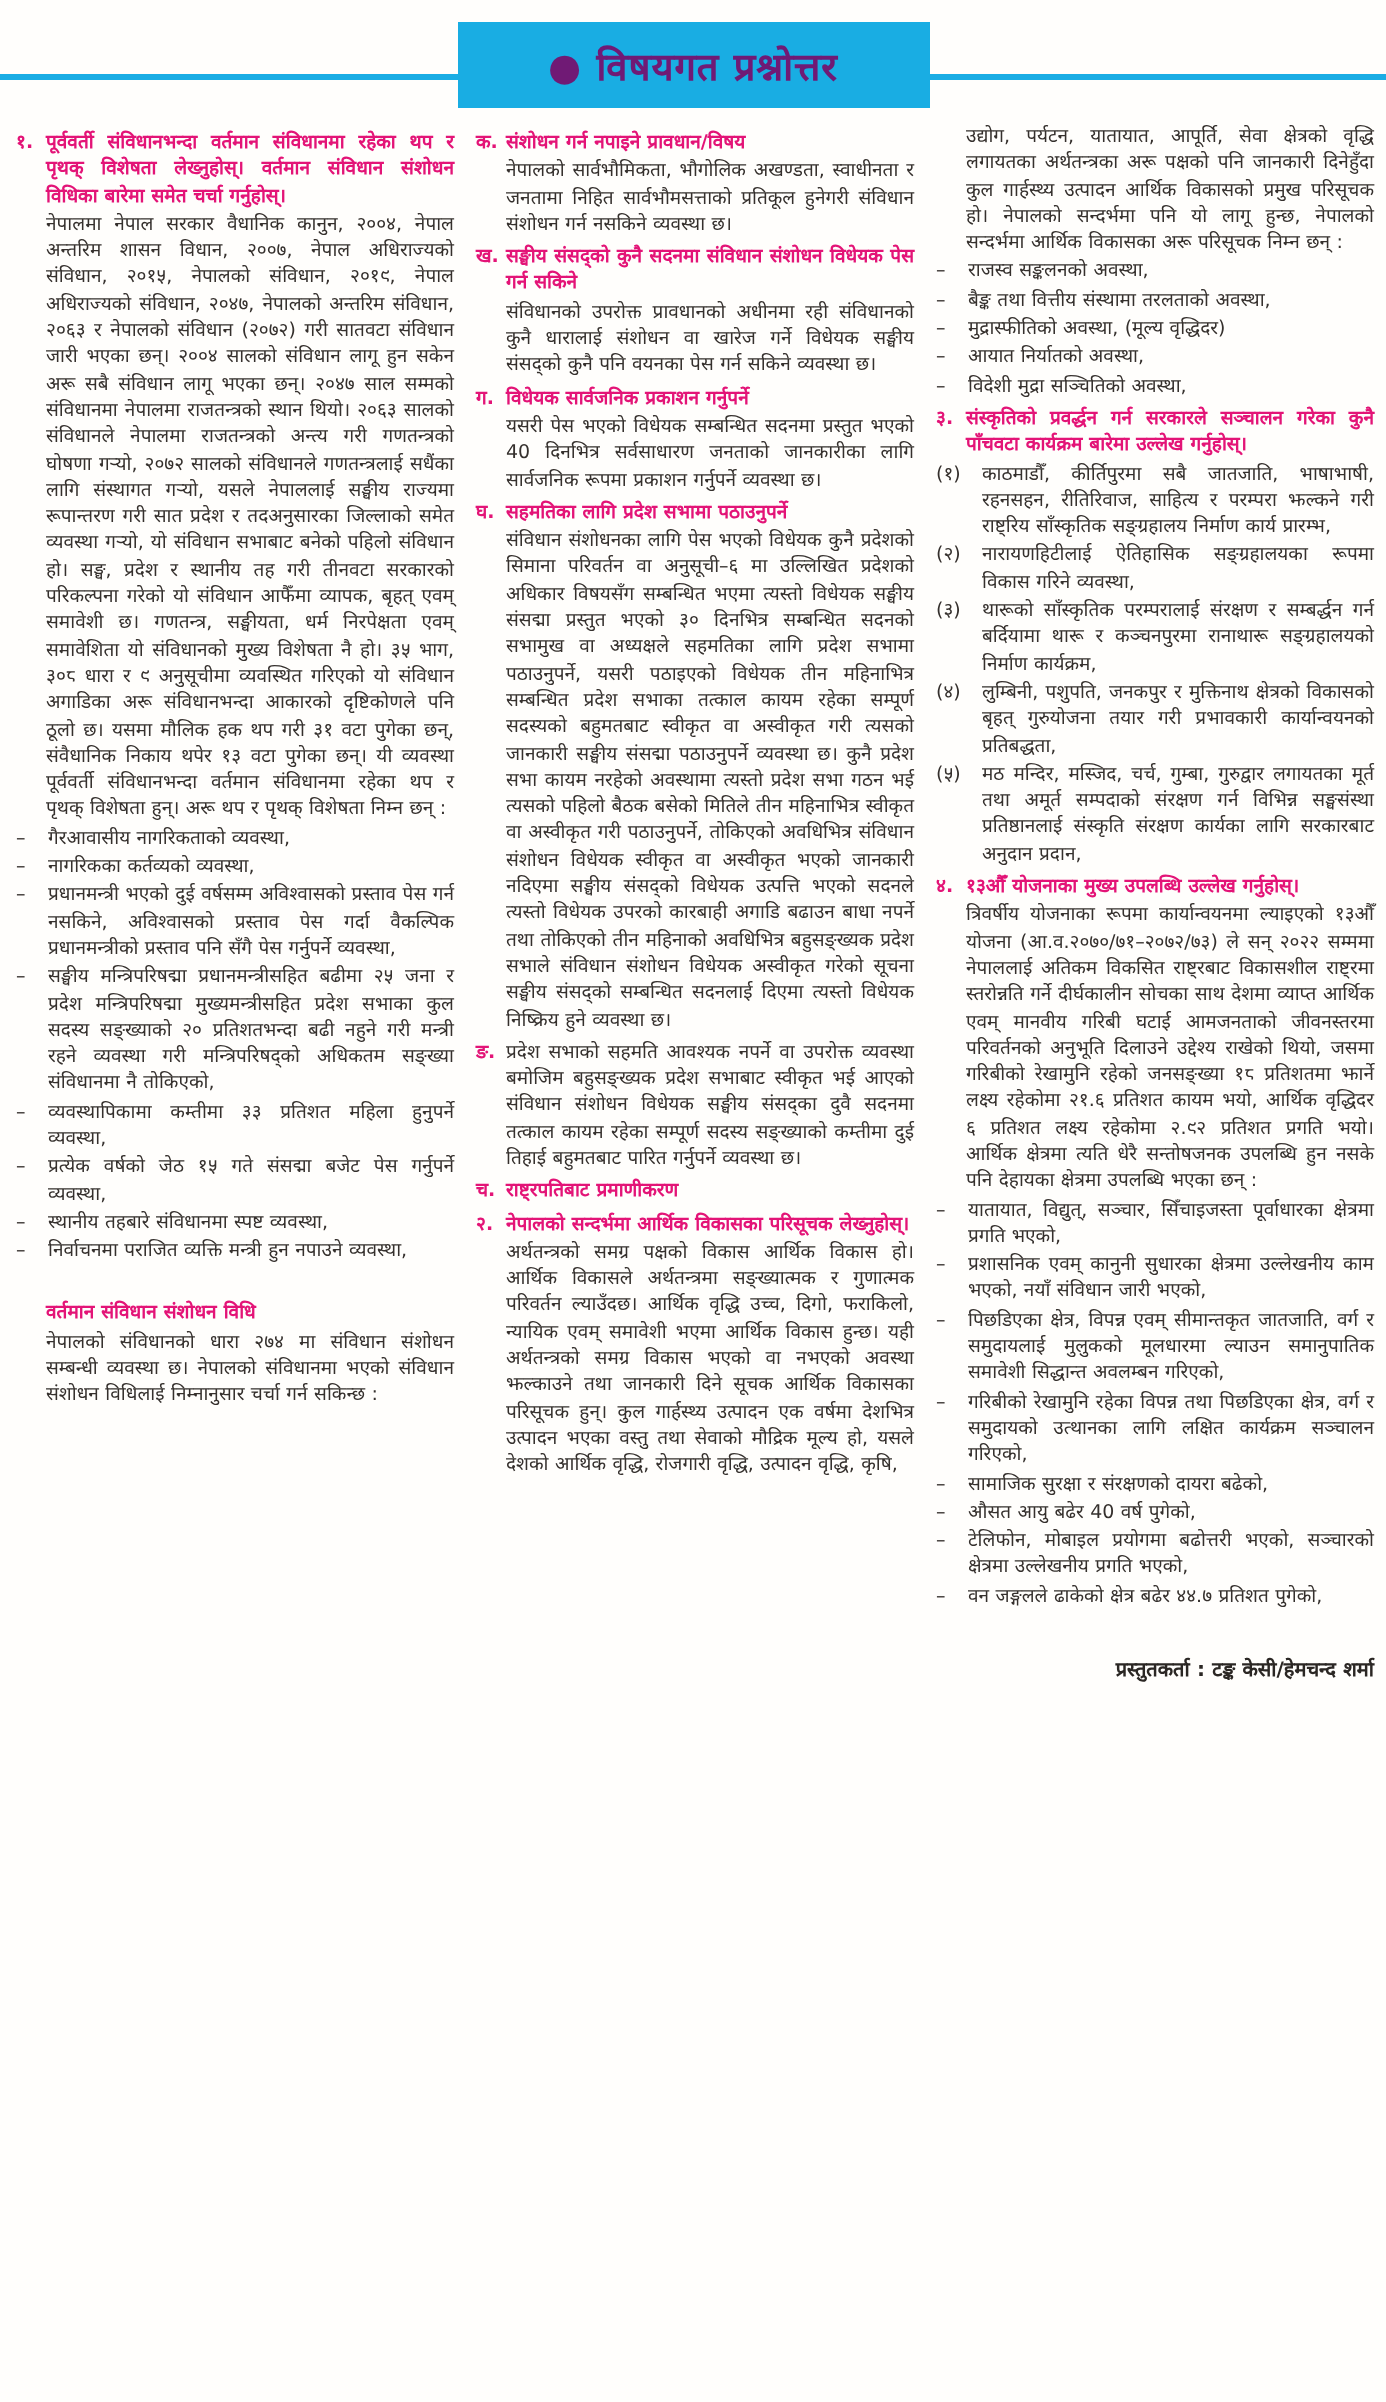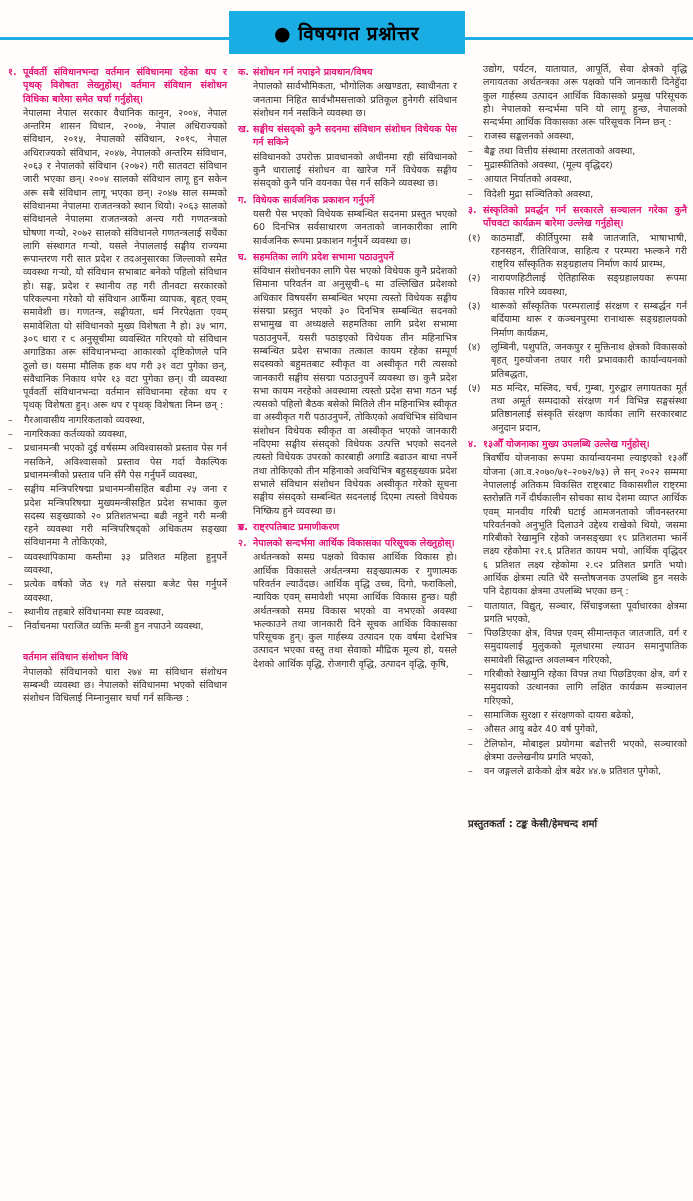--- a/index.html
+++ b/index.html
@@ -9,21 +9,21 @@
     -webkit-font-smoothing:antialiased;
   }
   .page{position:relative;width:693px;height:1201px;}
 
   
   .header{position:relative;height:58px;}
   .header-rule{position:absolute;left:0;right:0;top:37px;height:3px;background:#1badе4;background:#1badE4;}
   .header-box{
     position:absolute;left:50%;top:11px;transform:translateX(-50%);
     min-width:236px;height:43px;padding:0 18px;box-sizing:border-box;
-    background:#19ade3;color:#000000;
+    background:#19ade3;color:#701a75;
     display:flex;align-items:center;justify-content:center;
     font-size:19px;font-weight:bold;letter-spacing:.5px;white-space:nowrap;
   }
 
   
   .content{
     display:flex;gap:11px;padding:4px 7px 0 8px;box-sizing:border-box;
     align-items:flex-start;
   }
   .col{
@@ -43,22 +43,22 @@
     position:absolute;left:0;top:0;
   }
   .num .marker{font-weight:normal;}
   .sub{color:#e31477;font-weight:bold;padding-left:15px;margin-top:18px;}
   .para{padding-left:15px;}
   .hang{padding-left:15px;text-indent:-15px;}
   .dash{position:relative;padding-left:16px;}
   .dash:before{content:"\2013";color:#35302d;}
   .num{position:relative;padding-left:23px;}
   .presenter{
-    font-weight:bold;text-align:left;color:#2b2724;
-    margin-top:40px;font-size:10px;
+    font-weight:bold;text-align:right;color:#2b2724;
+    margin-top:24px;font-size:10px;
   }
 </style>
 </head>
 <body>
 
 <div class="page">
 
   <div class="header">
     <div class="header-rule"></div>
     <div class="header-box">● विषयगत प्रश्नोत्तर</div>
@@ -78,44 +78,46 @@
         <div class="blk dash">निर्वाचनमा पराजित व्यक्ति मन्त्री हुन नपाउने व्यवस्था,</div>
         <div class="blk sub">वर्तमान संविधान संशोधन विधि</div>
         <div class="blk para">नेपालको संविधानको धारा २७४ मा संविधान संशोधन सम्बन्धी व्यवस्था छ। नेपालको संविधानमा भएको संविधान संशोधन विधिलाई निम्नानुसार चर्चा गर्न सकिन्छ :</div>
       </div>
     <div class="col" id="col-1">
         <div class="blk letter"><span class="marker">क.</span><span>संशोधन गर्न नपाइने प्रावधान/विषय</span></div>
         <div class="blk para">नेपालको सार्वभौमिकता, भौगोलिक अखण्डता, स्वाधीनता र जनतामा निहित सार्वभौमसत्ताको प्रतिकूल हुनेगरी संविधान संशोधन गर्न नसकिने व्यवस्था छ।</div>
         <div class="blk letter"><span class="marker">ख.</span><span>सङ्घीय संसद्को कुनै सदनमा संविधान संशोधन विधेयक पेस गर्न सकिने</span></div>
         <div class="blk para">संविधानको उपरोक्त प्रावधानको अधीनमा रही संविधानको कुनै धारालाई संशोधन वा खारेज गर्ने विधेयक सङ्घीय संसद्को कुनै पनि वयनका पेस गर्न सकिने व्यवस्था छ।</div>
         <div class="blk letter"><span class="marker">ग.</span><span>विधेयक सार्वजनिक प्रकाशन गर्नुपर्ने</span></div>
-        <div class="blk para">यसरी पेस भएको विधेयक सम्बन्धित सदनमा प्रस्तुत भएको 60 दिनभित्र सर्वसाधारण जनताको जानकारीका लागि सार्वजनिक रूपमा प्रकाशन गर्नुपर्ने व्यवस्था छ।</div>
+        <div class="blk para">यसरी पेस भएको विधेयक सम्बन्धित सदनमा प्रस्तुत भएको 40 दिनभित्र सर्वसाधारण जनताको जानकारीका लागि सार्वजनिक रूपमा प्रकाशन गर्नुपर्ने व्यवस्था छ।</div>
         <div class="blk letter"><span class="marker">घ.</span><span>सहमतिका लागि प्रदेश सभामा पठाउनुपर्ने</span></div>
         <div class="blk para">संविधान संशोधनका लागि पेस भएको विधेयक कुनै प्रदेशको सिमाना परिवर्तन वा अनुसूची–६ मा उल्लिखित प्रदेशको अधिकार विषयसँग सम्बन्धित भएमा त्यस्तो विधेयक सङ्घीय संसद्मा प्रस्तुत भएको ३० दिनभित्र सम्बन्धित सदनको सभामुख वा अध्यक्षले सहमतिका लागि प्रदेश सभामा पठाउनुपर्ने, यसरी पठाइएको विधेयक तीन महिनाभित्र सम्बन्धित प्रदेश सभाका तत्काल कायम रहेका सम्पूर्ण सदस्यको बहुमतबाट स्वीकृत वा अस्वीकृत गरी त्यसको जानकारी सङ्घीय संसद्मा पठाउनुपर्ने व्यवस्था छ। कुनै प्रदेश सभा कायम नरहेको अवस्थामा त्यस्तो प्रदेश सभा गठन भई त्यसको पहिलो बैठक बसेको मितिले तीन महिनाभित्र स्वीकृत वा अस्वीकृत गरी पठाउनुपर्ने, तोकिएको अवधिभित्र संविधान संशोधन विधेयक स्वीकृत वा अस्वीकृत भएको जानकारी नदिएमा सङ्घीय संसद्को विधेयक उत्पत्ति भएको सदनले त्यस्तो विधेयक उपरको कारबाही अगाडि बढाउन बाधा नपर्ने तथा तोकिएको तीन महिनाको अवधिभित्र बहुसङ्ख्यक प्रदेश सभाले संविधान संशोधन विधेयक अस्वीकृत गरेको सूचना सङ्घीय संसद्को सम्बन्धित सदनलाई दिएमा त्यस्तो विधेयक निष्क्रिय हुने व्यवस्था छ।</div>
         <div class="blk letter"><span class="marker">ङ.</span></div>
+        <div class="blk para">प्रदेश सभाको सहमति आवश्यक नपर्ने वा उपरोक्त व्यवस्था बमोजिम बहुसङ्ख्यक प्रदेश सभाबाट स्वीकृत भई आएको संविधान संशोधन विधेयक सङ्घीय संसद्का दुवै सदनमा तत्काल कायम रहेका सम्पूर्ण सदस्य सङ्ख्याको कम्तीमा दुई तिहाई बहुमतबाट पारित गर्नुपर्ने व्यवस्था छ।</div>
         <div class="blk letter"><span class="marker">च.</span><span>राष्ट्रपतिबाट प्रमाणीकरण</span></div>
         <div class="blk q"><span class="marker">२.</span><span>नेपालको सन्दर्भमा आर्थिक विकासका परिसूचक लेख्नुहोस्।</span></div>
         <div class="blk para">अर्थतन्त्रको समग्र पक्षको विकास आर्थिक विकास हो। आर्थिक विकासले अर्थतन्त्रमा सङ्ख्यात्मक र गुणात्मक परिवर्तन ल्याउँदछ। आर्थिक वृद्धि उच्च, दिगो, फराकिलो, न्यायिक एवम् समावेशी भएमा आर्थिक विकास हुन्छ। यही अर्थतन्त्रको समग्र विकास भएको वा नभएको अवस्था झल्काउने तथा जानकारी दिने सूचक आर्थिक विकासका परिसूचक हुन्। कुल गार्हस्थ्य उत्पादन एक वर्षमा देशभित्र उत्पादन भएका वस्तु तथा सेवाको मौद्रिक मूल्य हो, यसले देशको आर्थिक वृद्धि, रोजगारी वृद्धि, उत्पादन वृद्धि, कृषि,</div>
       </div>
     <div class="col" id="col-2">
         <div class="blk para">उद्योग, पर्यटन, यातायात, आपूर्ति, सेवा क्षेत्रको वृद्धि लगायतका अर्थतन्त्रका अरू पक्षको पनि जानकारी दिनेहुँदा कुल गार्हस्थ्य उत्पादन आर्थिक विकासको प्रमुख परिसूचक हो। नेपालको सन्दर्भमा पनि यो लागू हुन्छ, नेपालको सन्दर्भमा आर्थिक विकासका अरू परिसूचक निम्न छन् :</div>
         <div class="blk dash">राजस्व सङ्कलनको अवस्था,</div>
         <div class="blk dash">बैङ्क तथा वित्तीय संस्थामा तरलताको अवस्था,</div>
         <div class="blk dash">मुद्रास्फीतिको अवस्था, (मूल्य वृद्धिदर)</div>
         <div class="blk dash">आयात निर्यातको अवस्था,</div>
         <div class="blk dash">विदेशी मुद्रा सञ्चितिको अवस्था,</div>
         <div class="blk q"><span class="marker">३.</span><span>संस्कृतिको प्रवर्द्धन गर्न सरकारले सञ्चालन गरेका कुनै पाँचवटा कार्यक्रम बारेमा उल्लेख गर्नुहोस्।</span></div>
         <div class="blk num"><span class="marker">(१)</span><span>काठमाडौँ, कीर्तिपुरमा सबै जातजाति, भाषाभाषी, रहनसहन, रीतिरिवाज, साहित्य र परम्परा झल्कने गरी राष्ट्रिय साँस्कृतिक सङ्ग्रहालय निर्माण कार्य प्रारम्भ,</span></div>
         <div class="blk num"><span class="marker">(२)</span><span>नारायणहिटीलाई ऐतिहासिक सङ्ग्रहालयका रूपमा विकास गरिने व्यवस्था,</span></div>
         <div class="blk num"><span class="marker">(३)</span><span>थारूको साँस्कृतिक परम्परालाई संरक्षण र सम्बर्द्धन गर्न बर्दियामा थारू र कञ्चनपुरमा रानाथारू सङ्ग्रहालयको निर्माण कार्यक्रम,</span></div>
         <div class="blk num"><span class="marker">(४)</span><span>लुम्बिनी, पशुपति, जनकपुर र मुक्तिनाथ क्षेत्रको विकासको बृहत् गुरुयोजना तयार गरी प्रभावकारी कार्यान्वयनको प्रतिबद्धता,</span></div>
         <div class="blk num"><span class="marker">(५)</span><span>मठ मन्दिर, मस्जिद, चर्च, गुम्बा, गुरुद्वार लगायतका मूर्त तथा अमूर्त सम्पदाको संरक्षण गर्न विभिन्न सङ्घसंस्था प्रतिष्ठानलाई संस्कृति संरक्षण कार्यका लागि सरकारबाट अनुदान प्रदान,</span></div>
         <div class="blk q"><span class="marker">४.</span><span>१३औँ योजनाका मुख्य उपलब्धि उल्लेख गर्नुहोस्।</span></div>
         <div class="blk para">त्रिवर्षीय योजनाका रूपमा कार्यान्वयनमा ल्याइएको १३औँ योजना (आ.व.२०७०/७१–२०७२/७३) ले सन् २०२२ सम्ममा नेपाललाई अतिकम विकसित राष्ट्रबाट विकासशील राष्ट्रमा स्तरोन्नति गर्ने दीर्घकालीन सोचका साथ देशमा व्याप्त आर्थिक एवम् मानवीय गरिबी घटाई आमजनताको जीवनस्तरमा परिवर्तनको अनुभूति दिलाउने उद्देश्य राखेको थियो, जसमा गरिबीको रेखामुनि रहेको जनसङ्ख्या १८ प्रतिशतमा झार्ने लक्ष्य रहेकोमा २१.६ प्रतिशत कायम भयो, आर्थिक वृद्धिदर ६ प्रतिशत लक्ष्य रहेकोमा २.९२ प्रतिशत प्रगति भयो। आर्थिक क्षेत्रमा त्यति धेरै सन्तोषजनक उपलब्धि हुन नसके पनि देहायका क्षेत्रमा उपलब्धि भएका छन् :</div>
         <div class="blk dash">यातायात, विद्युत्, सञ्चार, सिँचाइजस्ता पूर्वाधारका क्षेत्रमा प्रगति भएको,</div>
+        <div class="blk dash">प्रशासनिक एवम् कानुनी सुधारका क्षेत्रमा उल्लेखनीय काम भएको, नयाँ संविधान जारी भएको,</div>
         <div class="blk dash">पिछडिएका क्षेत्र, विपन्न एवम् सीमान्तकृत जातजाति, वर्ग र समुदायलाई मुलुकको मूलधारमा ल्याउन समानुपातिक समावेशी सिद्धान्त अवलम्बन गरिएको,</div>
         <div class="blk dash">गरिबीको रेखामुनि रहेका विपन्न तथा पिछडिएका क्षेत्र, वर्ग र समुदायको उत्थानका लागि लक्षित कार्यक्रम सञ्चालन गरिएको,</div>
         <div class="blk dash">सामाजिक सुरक्षा र संरक्षणको दायरा बढेको,</div>
         <div class="blk dash">औसत आयु बढेर 40 वर्ष पुगेको,</div>
         <div class="blk dash">टेलिफोन, मोबाइल प्रयोगमा बढोत्तरी भएको, सञ्चारको क्षेत्रमा उल्लेखनीय प्रगति भएको,</div>
         <div class="blk dash">वन जङ्गलले ढाकेको क्षेत्र बढेर ४४.७ प्रतिशत पुगेको,</div>
         <div class="blk presenter">प्रस्तुतकर्ता : टङ्क केसी/हेमचन्द शर्मा</div>
       </div>
   </div>
 

